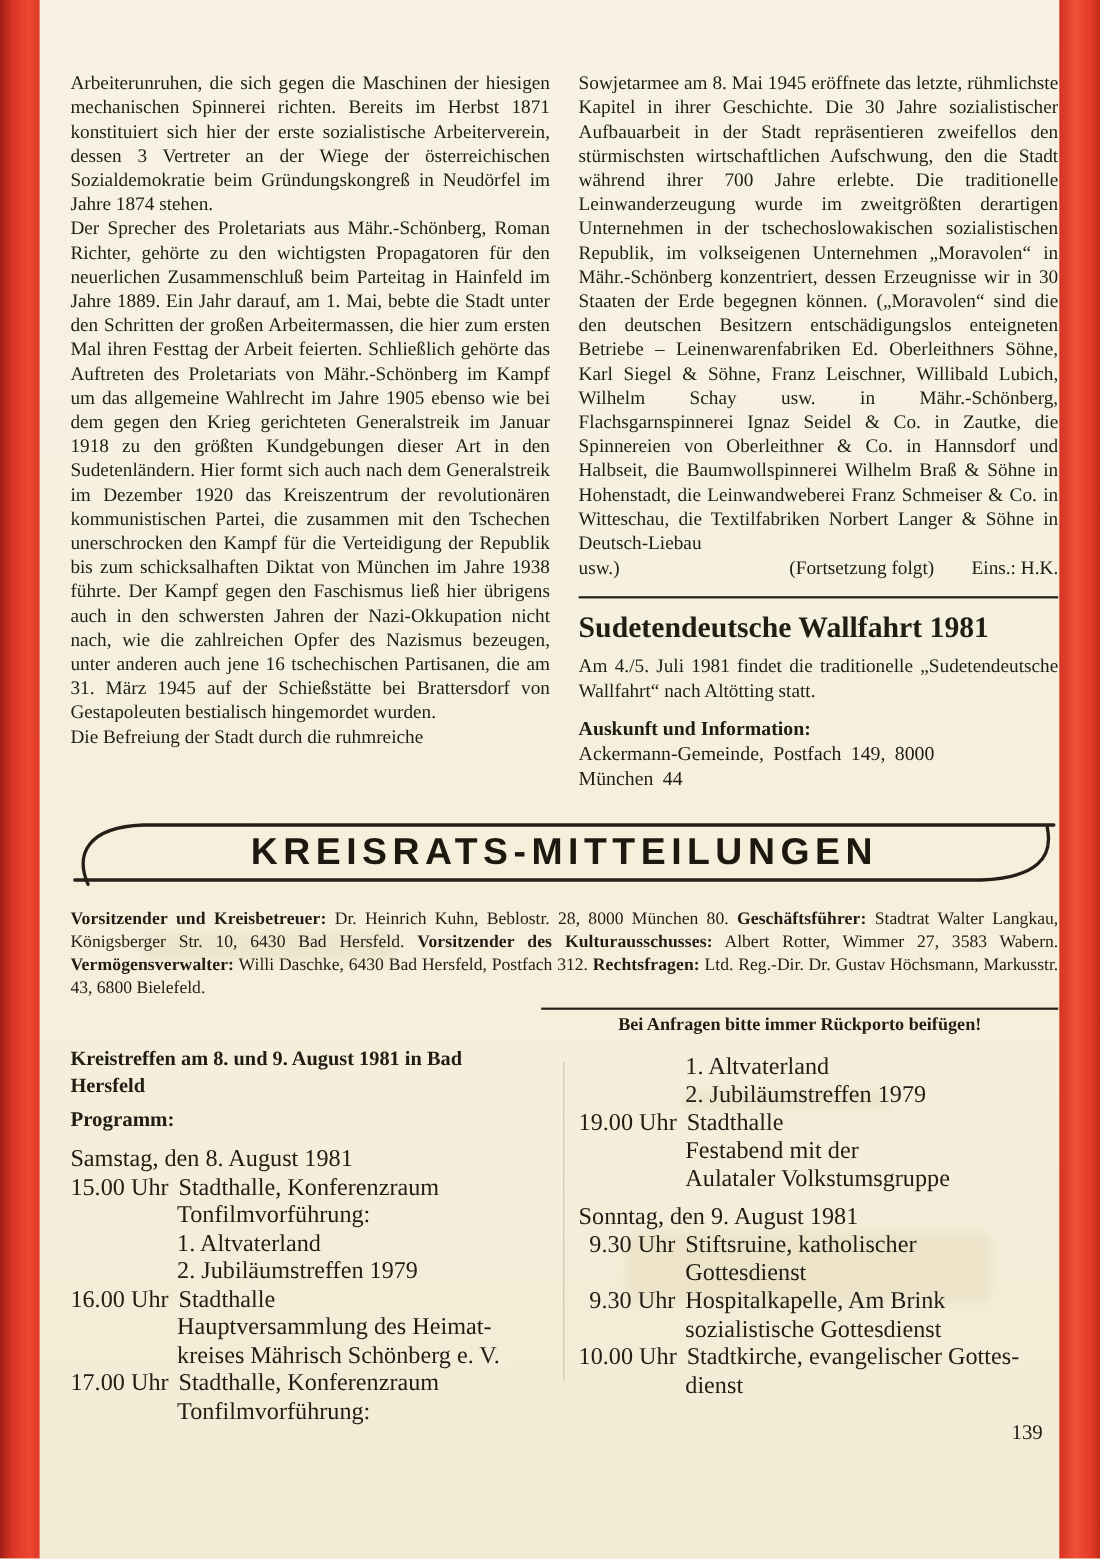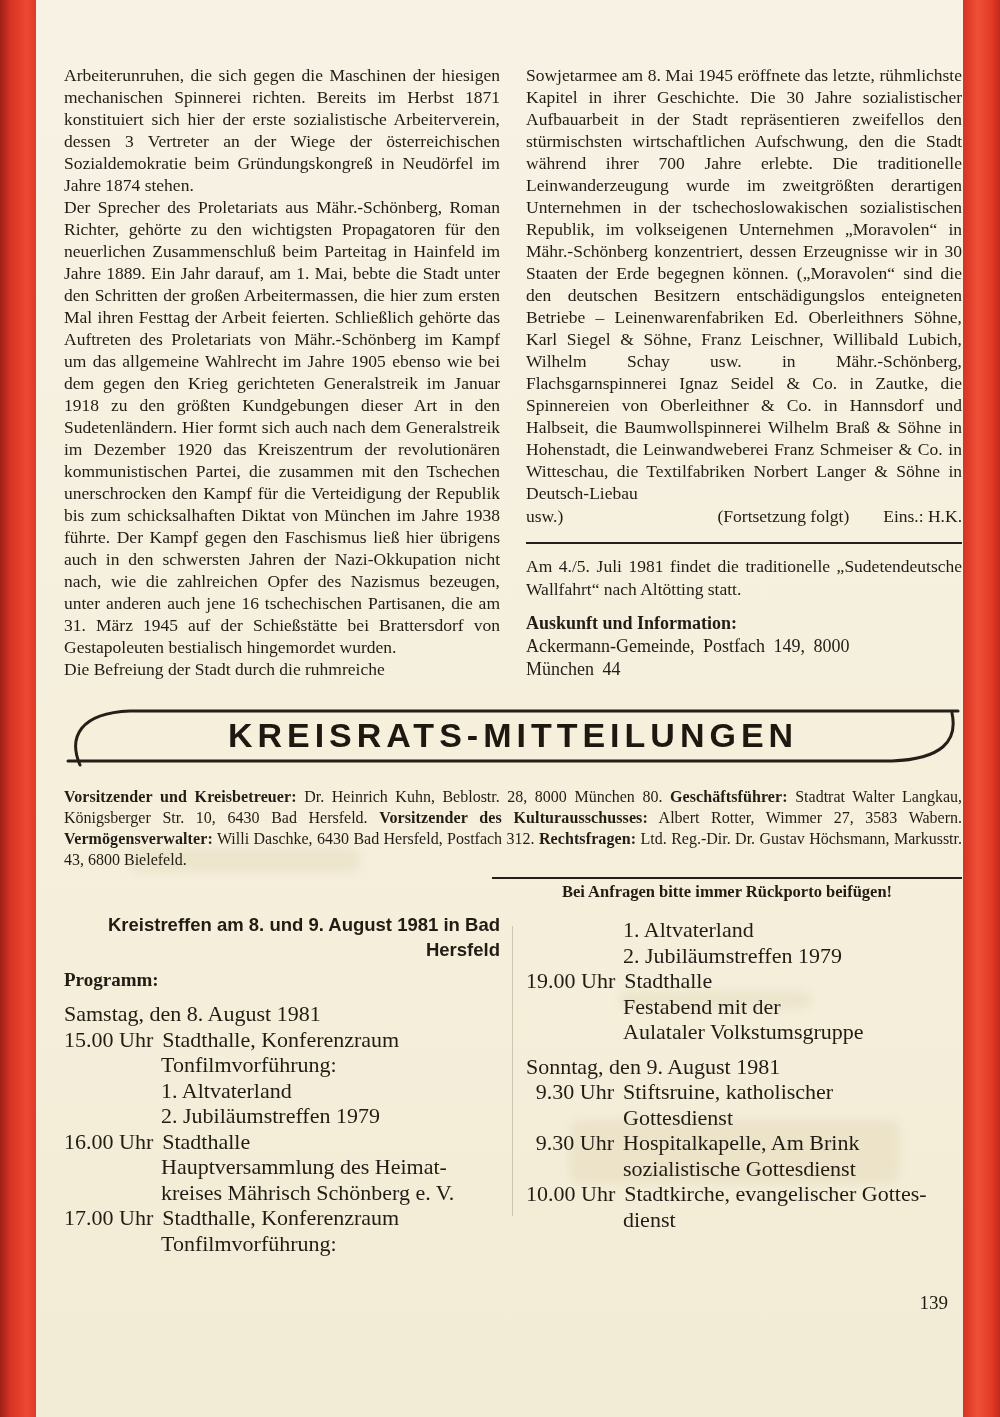--- a/index.html
+++ b/index.html
@@ -67,22 +67,22 @@
     font-weight: bold; font-size: 16.5px; text-align: center;
   }
 
   .bottom { display: flex; gap: 26px; margin-top: 10px; position: relative; }
   .bottom::after {
     content: ""; position: absolute; left: 448px; top: 14px; height: 290px; width: 1px;
     background: rgba(110, 95, 70, 0.28);
   }
 
   .kt-title {
-    font-family: Liberation Sans, sans-serif; font-weight: bold;
-    font-size: 18.5px; line-height: 25px; text-align: right;
+    font-family: Liberation Serif, serif; font-weight: bold;
+    font-size: 18.5px; line-height: 25px; text-align: left;
   }
   .program-label { font-weight: bold; font-size: 19px; margin: 7px 0 10px; }
 
   .sched { font-size: 22px; line-height: 25.5px; }
   .sched-right { margin-top: 5px; }
   .srow { display: flex; }
   .srow .stime { flex: 0 0 88px; text-align: right; white-space: nowrap; }
   .srow .sdesc { padding-left: 9px; }
   .srow.day { display: block; margin-top: 9px; }
 
@@ -114,20 +114,21 @@
         </div>
         <div class="tail-line">
           <span>usw.)</span>
           <span class="mid">(Fortsetzung folgt)</span>
           <span>Eins.: H.K.</span>
         </div>
 
         <div class="rule"></div>
 
         <div>
+          <h2 class="wall-title">Sudetendeutsche Wallfahrt 1981</h2>
           <p class="wall-body">Am 4./5. Juli 1981 findet die traditionelle „Sudetendeutsche Wallfahrt“ nach Altötting statt.</p>
           <div class="info-label">Auskunft und Information:</div>
           <div class="info-line">Ackermann-Gemeinde, Postfach 149, 8000</div>
           <div class="info-line">München 44</div>
         </div>
       </div>
     </div>
 
     <div class="banner">
       <svg viewBox="0 0 898 74" preserveAspectRatio="none">

